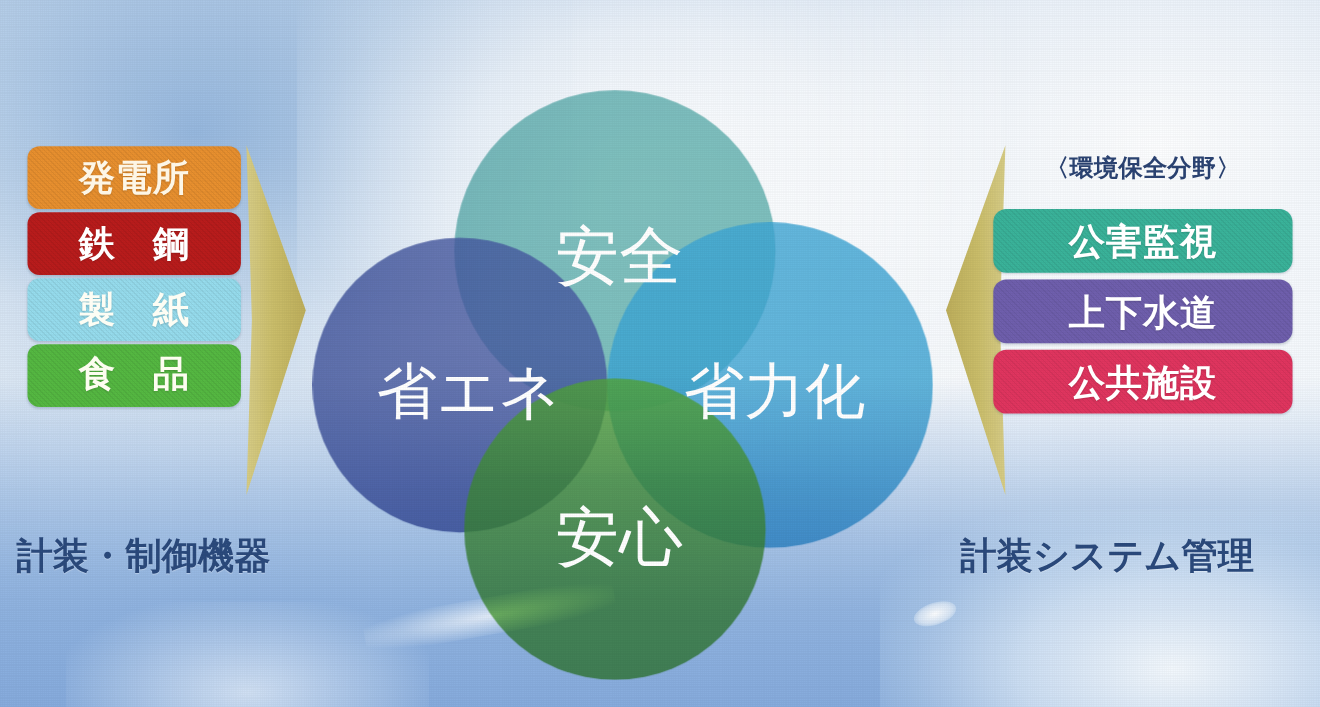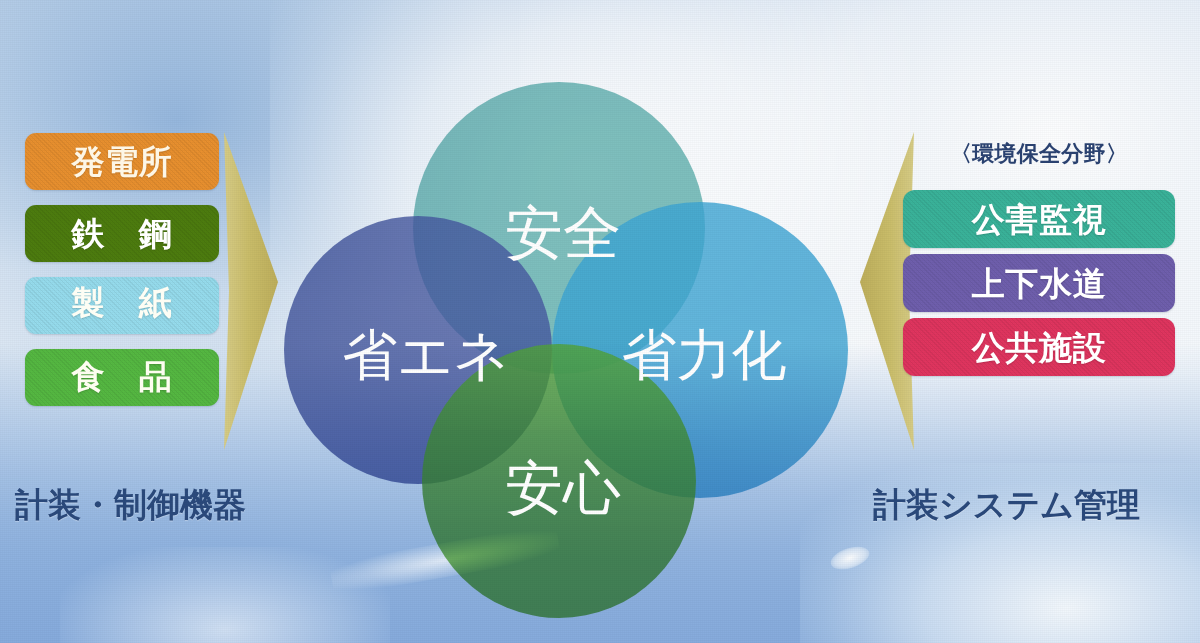--- a/index.html
+++ b/index.html
@@ -74,21 +74,21 @@
   }
   .grain{
     position:absolute;inset:0;opacity:.045;pointer-events:none;
     background-image:
       repeating-linear-gradient(0deg,rgba(0,0,0,.5) 0 1px,rgba(255,255,255,0) 1px 2px),
       repeating-linear-gradient(90deg,rgba(0,0,0,.35) 0 1px,rgba(255,255,255,0) 1px 2px);
   }
 
   
   .col{position:absolute;display:flex;flex-direction:column;}
-  .col-left{left:25px;top:133px;width:194px;gap:15px;}
+  .col-left{left:25px;top:133px;width:194px;gap:3px;}
   .col-right{left:903px;top:190px;width:272px;gap:6px;}
 
   .badge{
     border-radius:11px;
     height:57px;
     display:flex;align-items:center;justify-content:center;
     color:#fdfaf0;
     font-weight:700;
     font-size:33px;
     letter-spacing:.02em;
@@ -156,25 +156,25 @@
   <div class="cloud-br"></div>
   <div class="cloud-bl"></div>
   <div class="cloud-wisp"></div>
   <div class="cloud-speck"></div>
 
   <div class="col col-left">
     <div class="badge" style="background: rgb(232, 144, 47); color: rgb(253, 246, 230);">
       <span class="grainy"></span>
       <span class="txt">発電所</span>
     </div>
-    <div class="badge" style="background: #4d7c0f; color: rgb(255, 255, 255);">
+    <div class="badge" style="background: #b91c1c; color: rgb(255, 255, 255);">
       <span class="grainy"></span>
       <span class="txt">鉄　鋼</span>
     </div>
-    <div class="badge" style="background: rgb(150, 220, 237); color: rgb(253, 253, 244); font-family: Liberation Mono, monospace;">
+    <div class="badge" style="background: rgb(150, 220, 237); color: rgb(253, 253, 244);">
       <span class="grainy"></span>
       <span class="txt">製　紙</span>
     </div>
     <div class="badge" style="background: rgb(85, 184, 66); color: rgb(253, 253, 240); font-family: Liberation Serif, serif;">
       <span class="grainy"></span>
       <span class="txt">食　品</span>
     </div>
   </div>
 
   <div class="arrow arrow-left">

